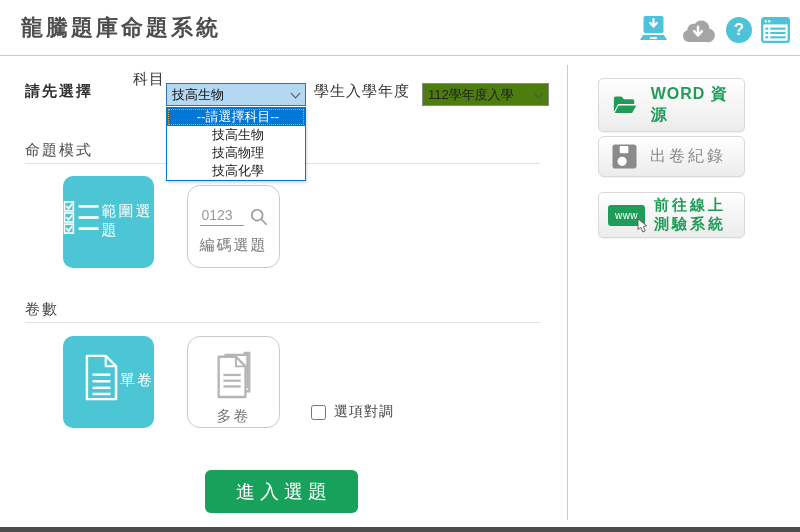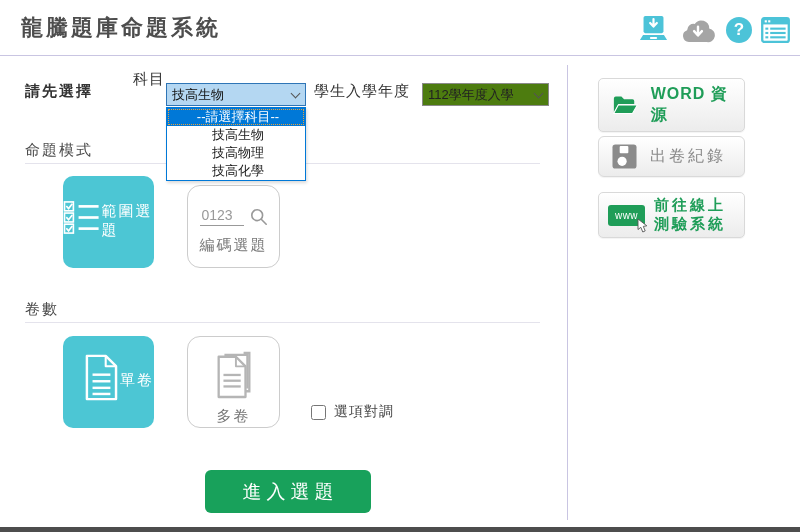--- a/index.html
+++ b/index.html
@@ -51,21 +51,21 @@
   .card-multi { left:187px; top:336px; width:93px; height:92px; justify-content:flex-end; padding-bottom:1px; }
   .card-white .card-label { color:#777; font-size:15px; letter-spacing:2px; margin-top:8px; }
 
   .code-row { display:flex; align-items:flex-end; gap:6px; margin-bottom:2px; }
   .code-input { width:44px; border:none; border-bottom:1px solid #999; font-size:14px; color:#999; font-family:"Liberation Sans",sans-serif; outline:none; padding:0 0 2px 2px; background:transparent; }
 
   .swap-row { position:absolute; left:311px; top:403px; display:flex; align-items:center; gap:8px; }
   .swap-row input { width:15px; height:15px; accent-color:#fff; cursor:pointer; }
   .swap-lbl { font-size:14px; color:#444; letter-spacing:1px; }
 
-  .submit-btn { position:absolute; left:205px; top:470px; width:166px; height:43px; background:#18a15b; border:none; border-radius:6px; color:#fff; font-size:19px; letter-spacing:5px; padding-left:5px; cursor:pointer; font-family:"Liberation Sans",sans-serif; }
+  .submit-btn { position:absolute; left:205px; top:470px; width:153px; height:43px; background:#18a15b; border:none; border-radius:6px; color:#fff; font-size:19px; letter-spacing:5px; padding-left:5px; cursor:pointer; font-family:"Liberation Sans",sans-serif; }
 
   
   .side-btn { position:absolute; left:598px; width:147px; background:linear-gradient(#ffffff,#ececec); border:1px solid #d9d9d9; border-radius:5px; display:flex; align-items:center; cursor:pointer; box-shadow:0 1px 1px rgba(0,0,0,.05); }
   .side-word { top:78px; height:54px; padding-left:13px; gap:12px;justify-content:center; }
   .side-record { top:136px; height:41px; padding-left:13px; gap:13px;border-radius:6px; }
   .side-online { top:192px; height:46px; padding-left:9px; gap:9px; }
   .side-label-green { color:#1f9d58; font-size:16px; font-weight:bold; letter-spacing:1px; }
   .side-label-gray { color:#8a8a8a; font-size:16px; letter-spacing:3px; }
   .side-online-text { color:#1f9d58; font-size:15px; font-weight:bold; letter-spacing:3px; line-height:1.25; }
   .www-badge { position:relative; width:37px; height:21px; background:#1f9d58; border-radius:3px; color:#fff; font-size:10px; font-weight:normal; display:flex; align-items:center; justify-content:center; letter-spacing:.5px; }

